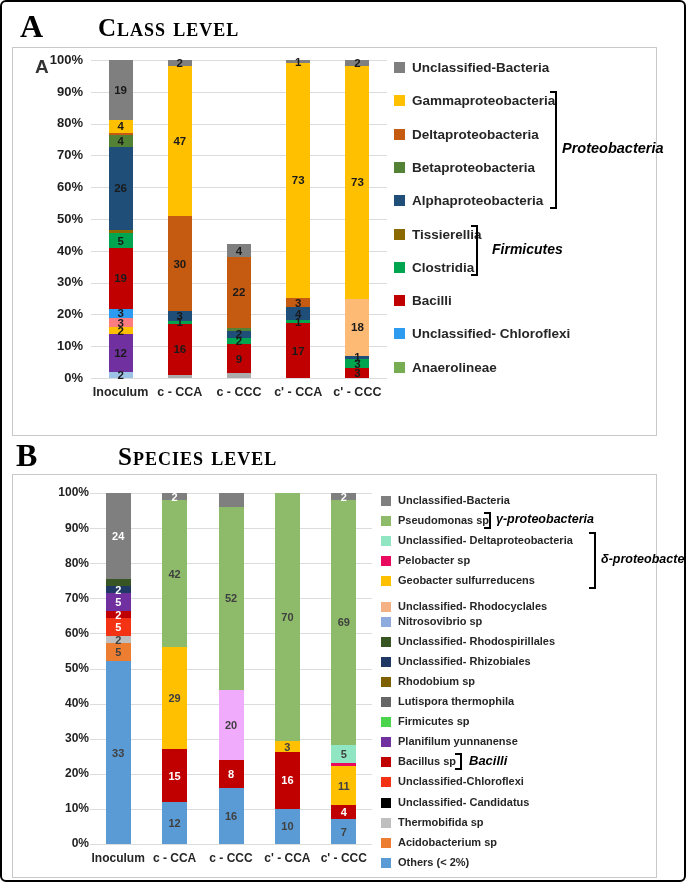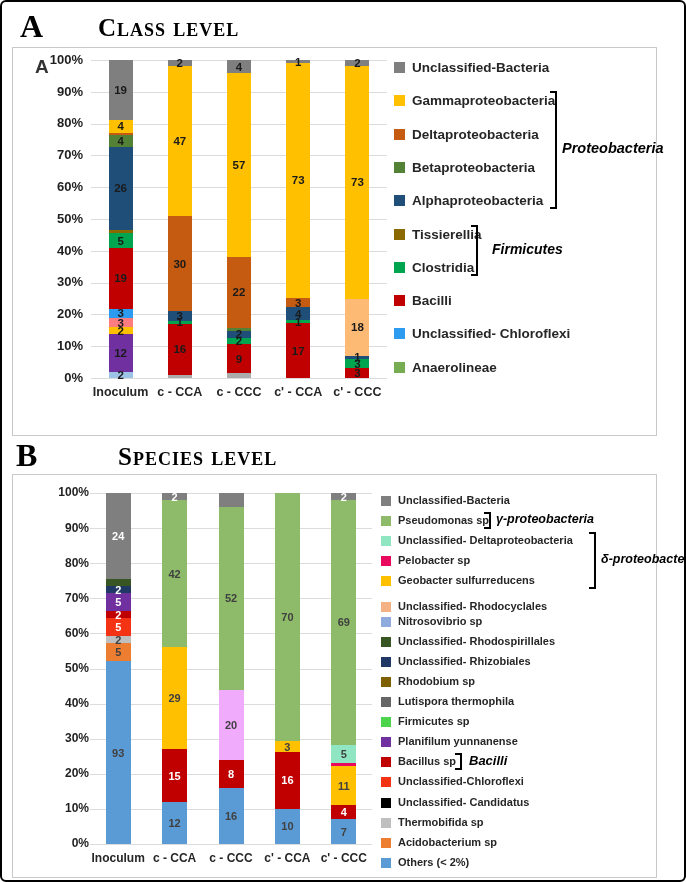--- a/index.html
+++ b/index.html
@@ -125,23 +125,20 @@
         <div class="seg" style="height: 2.03046%; background: rgb(0, 165, 80);">
           <span style="font-size: 11.5px; color: rgb(26, 26, 26);">2</span>
         </div>
         <div class="seg" style="height: 2.03046%; background: rgb(31, 78, 121);">
           <span style="font-size: 11.5px; color: rgb(26, 26, 26);">2</span>
         </div>
         <div class="seg" style="height: 1.01523%; background: rgb(83, 129, 53);"></div>
         <div class="seg" style="height: 22.335%; background: rgb(197, 90, 17);">
           <span style="font-size: 11.5px; color: rgb(26, 26, 26);">22</span>
         </div>
-        <div class="seg" style="height: 57.868%; background: rgb(255, 192, 0);">
-          <span style="font-size: 11.5px; color: rgb(26, 26, 26);">57</span>
-        </div>
         <div class="seg" style="height: 4.06091%; background: rgb(127, 127, 127);">
           <span style="font-size: 11.5px; color: rgb(26, 26, 26);">4</span>
         </div>
       </div>
       <div class="xlab" style="left: 186.4px; top: 338px; width: 79.2px; font-size: 12.5px;">c - CCC</div>
       <div class="bar" style="left: 273.2px; top: 12px; width: 24px; height: 318px;">
         <div class="seg" style="height: 17.1717%; background: rgb(192, 0, 0);">
           <span style="font-size: 11.5px; color: rgb(26, 26, 26);">17</span>
         </div>
         <div class="seg" style="height: 1.0101%; background: rgb(0, 165, 80);">
@@ -249,21 +246,21 @@
       <div class="grid" style="left: 77px; top: 263.7px; width: 282px;"></div>
       <div class="ylab" style="left: 30px; top: 257.1px; width: 46px; font-size: 12px;">30%</div>
       <div class="grid" style="left: 77px; top: 298.8px; width: 282px;"></div>
       <div class="ylab" style="left: 30px; top: 292.2px; width: 46px; font-size: 12px;">20%</div>
       <div class="grid" style="left: 77px; top: 333.9px; width: 282px;"></div>
       <div class="ylab" style="left: 30px; top: 327.3px; width: 46px; font-size: 12px;">10%</div>
       <div class="grid" style="left: 77px; top: 369px; width: 282px;"></div>
       <div class="ylab" style="left: 30px; top: 362.4px; width: 46px; font-size: 12px;">0%</div>
       <div class="bar" style="left: 92.7px; top: 18px; width: 25px; height: 351px;">
         <div class="seg" style="height: 52.0408%; background: rgb(91, 155, 213);">
-          <span style="font-size: 11px; color: rgb(64, 64, 64);">93</span>
+          <span style="font-size: 11px; color: rgb(64, 64, 64);">33</span>
         </div>
         <div class="seg" style="height: 5.10204%; background: rgb(237, 125, 49);">
           <span style="font-size: 11px; color: rgb(64, 64, 64);">5</span>
         </div>
         <div class="seg" style="height: 2.04082%; background: rgb(191, 191, 191);">
           <span style="font-size: 11px; color: rgb(64, 64, 64);">2</span>
         </div>
         <div class="seg" style="height: 5.10204%; background: rgb(244, 50, 20);">
           <span style="font-size: 11px; color: rgb(255, 255, 255);">5</span>
         </div>

